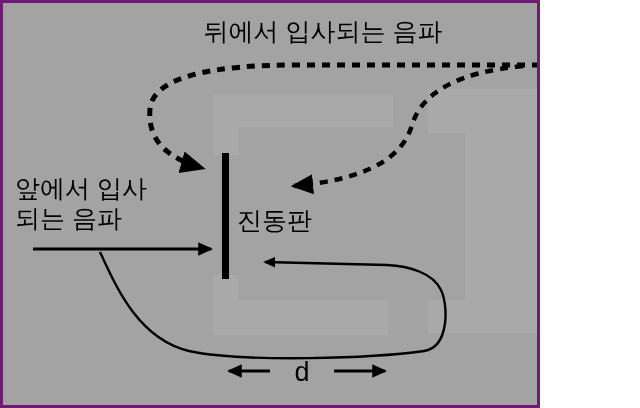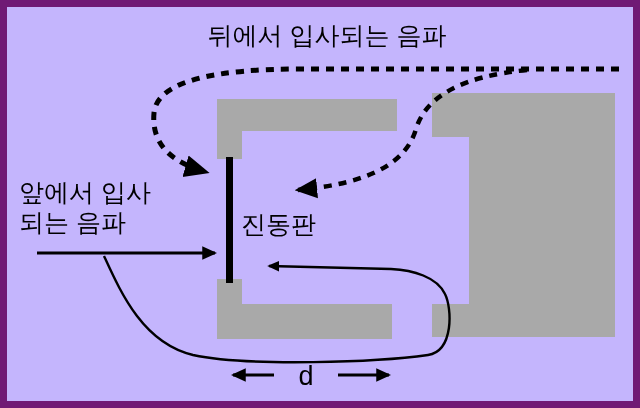--- a/index.html
+++ b/index.html
@@ -3,25 +3,25 @@
 <meta charset="utf-8">
 <style>
   html, body {
     margin: 0;
     padding: 0;
     background: #ffffff;
     font-family: "Liberation Sans", sans-serif;
   }
   .frame {
     position: relative;
-    width: 640px;
+    width: 540px;
     height: 408px;
     box-sizing: border-box;
-    border: 7px solid #701a75;
-    background: #c4b5fd;
+    border: 3px solid #701a75;
+    background: #a3a3a3;
     overflow: hidden;
   }
   svg { display: block; }
   text {
     font-family: "Liberation Sans", sans-serif;
     fill: #000000;
   }
   .dash  { fill: none; stroke: #000000; stroke-dasharray: 8 7; }
   .thick { stroke-width: 5; }
   .mid   { stroke-width: 4.5; }

